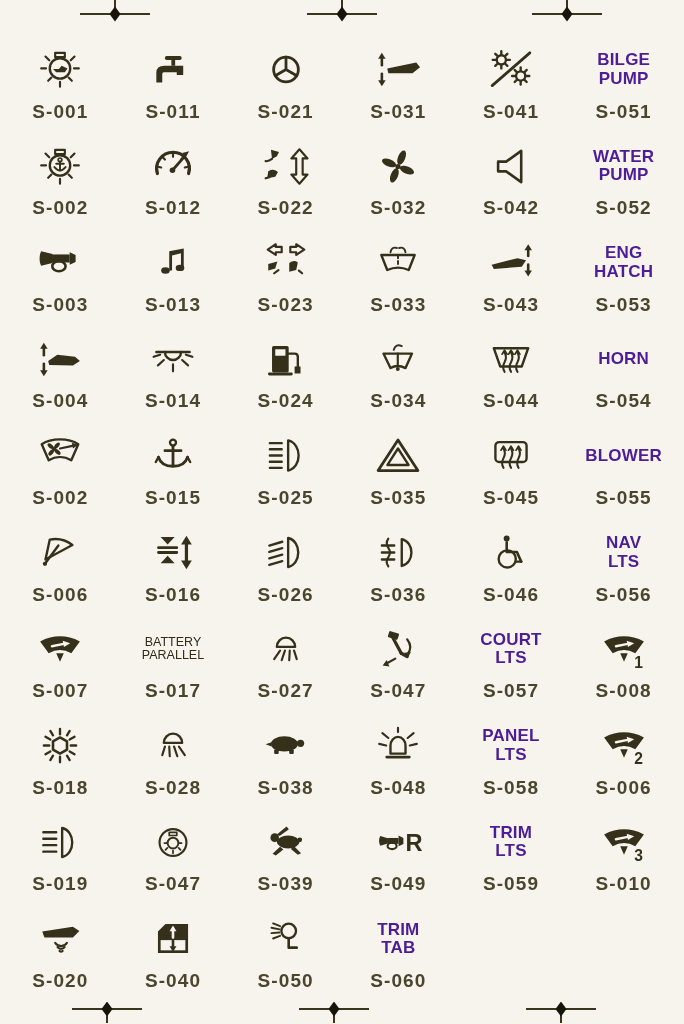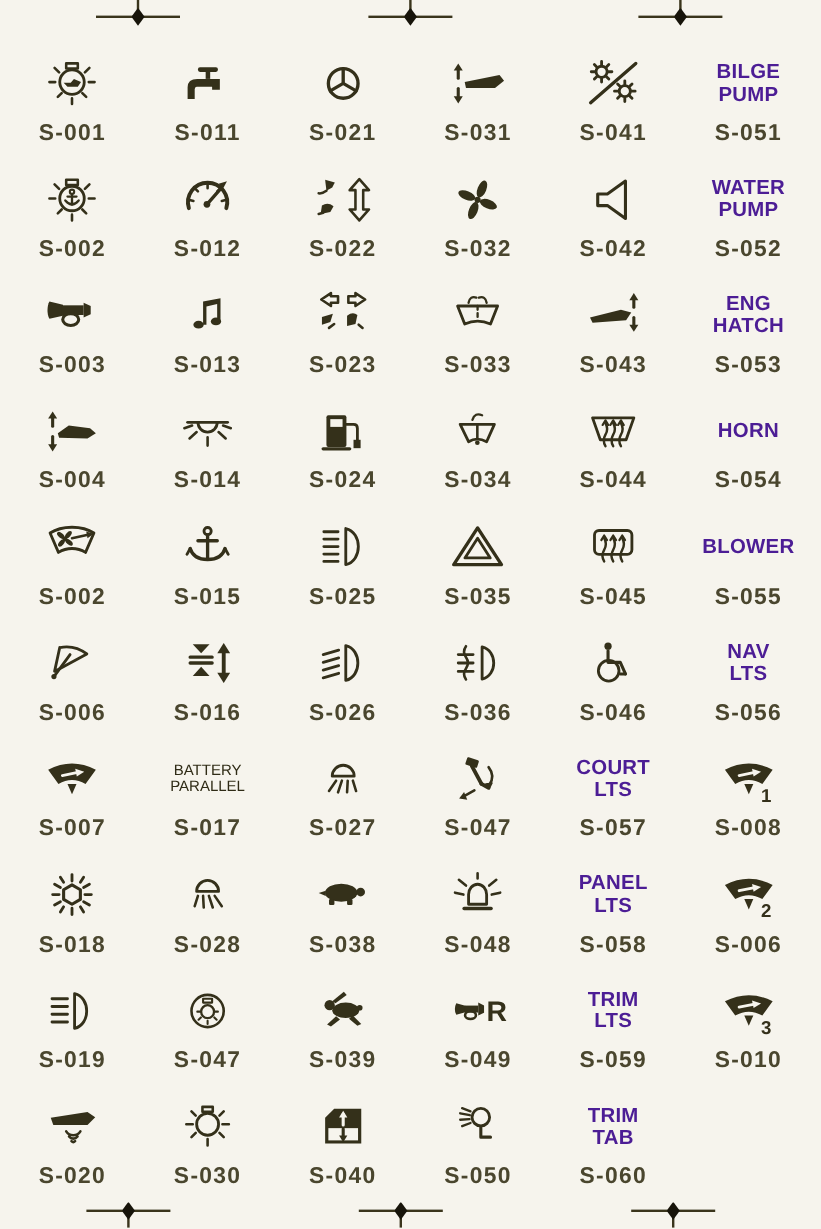--- a/index.html
+++ b/index.html
@@ -610,30 +610,20 @@
           <svg class="ig" viewBox="0 0 48 40" aria-hidden="true">
             <path d="M7.5 13.5 L36 9 42 13 36 19 9.5 19 Z" fill="currentColor"></path>
             <path d="M19.5 24 a6.5 6.5 0 0 0 11 0 M21.7 28 a4.2 4.2 0 0 0 6.6 0 M23.6 31.6 a2 2 0 0 0 2.8 0" fill="none" stroke="currentColor" stroke-width="2"></path>
           </svg>
         </div>
         <div class="code">S-020</div>
       </div>
       <div class="cell">
         <div class="iconbox">
           <svg class="ig" viewBox="0 0 48 40" aria-hidden="true">
-            <rect x="20" y="5" width="8" height="3.8" fill="none" stroke="currentColor" stroke-width="2"></rect>
-            <circle cx="24" cy="18.5" r="8.5" fill="none" stroke="currentColor" stroke-width="2.2"></circle>
-            <path d="M7.5 18.5 h5 M35.5 18.5 h5 M11.5 8.5 l3.3 3.3 M36.5 8.5 l-3.3 3.3 M11.5 28.5 l3.3 -3.3 M36.5 28.5 l-3.3 -3.3 M24 30 v5" stroke="currentColor" stroke-width="2" fill="none"></path>
-          </svg>
-        </div>
-        <div class="code">S-030</div>
-      </div>
-      <div class="cell">
-        <div class="iconbox">
-          <svg class="ig" viewBox="0 0 48 40" aria-hidden="true">
             <path d="M17 6.5 H38 V33.5 H10 V13.5 Z" fill="currentColor"></path>
             <path d="M24 10.5 v8.5" stroke="#f6f4ed" stroke-width="2.4" fill="none"></path>
             <path d="M20.8 13.2 L24 8 l3.2 5.2 z" fill="#f6f4ed"></path>
             <rect x="12.5" y="21.5" width="23" height="9.5" fill="#f6f4ed"></rect>
             <path d="M24 22 v6.5" stroke="currentColor" stroke-width="2.4" fill="none"></path>
             <path d="M20.8 27.2 L24 32.5 l3.2 -5.3 z" fill="currentColor"></path>
           </svg>
         </div>
         <div class="code">S-040</div>
       </div>

